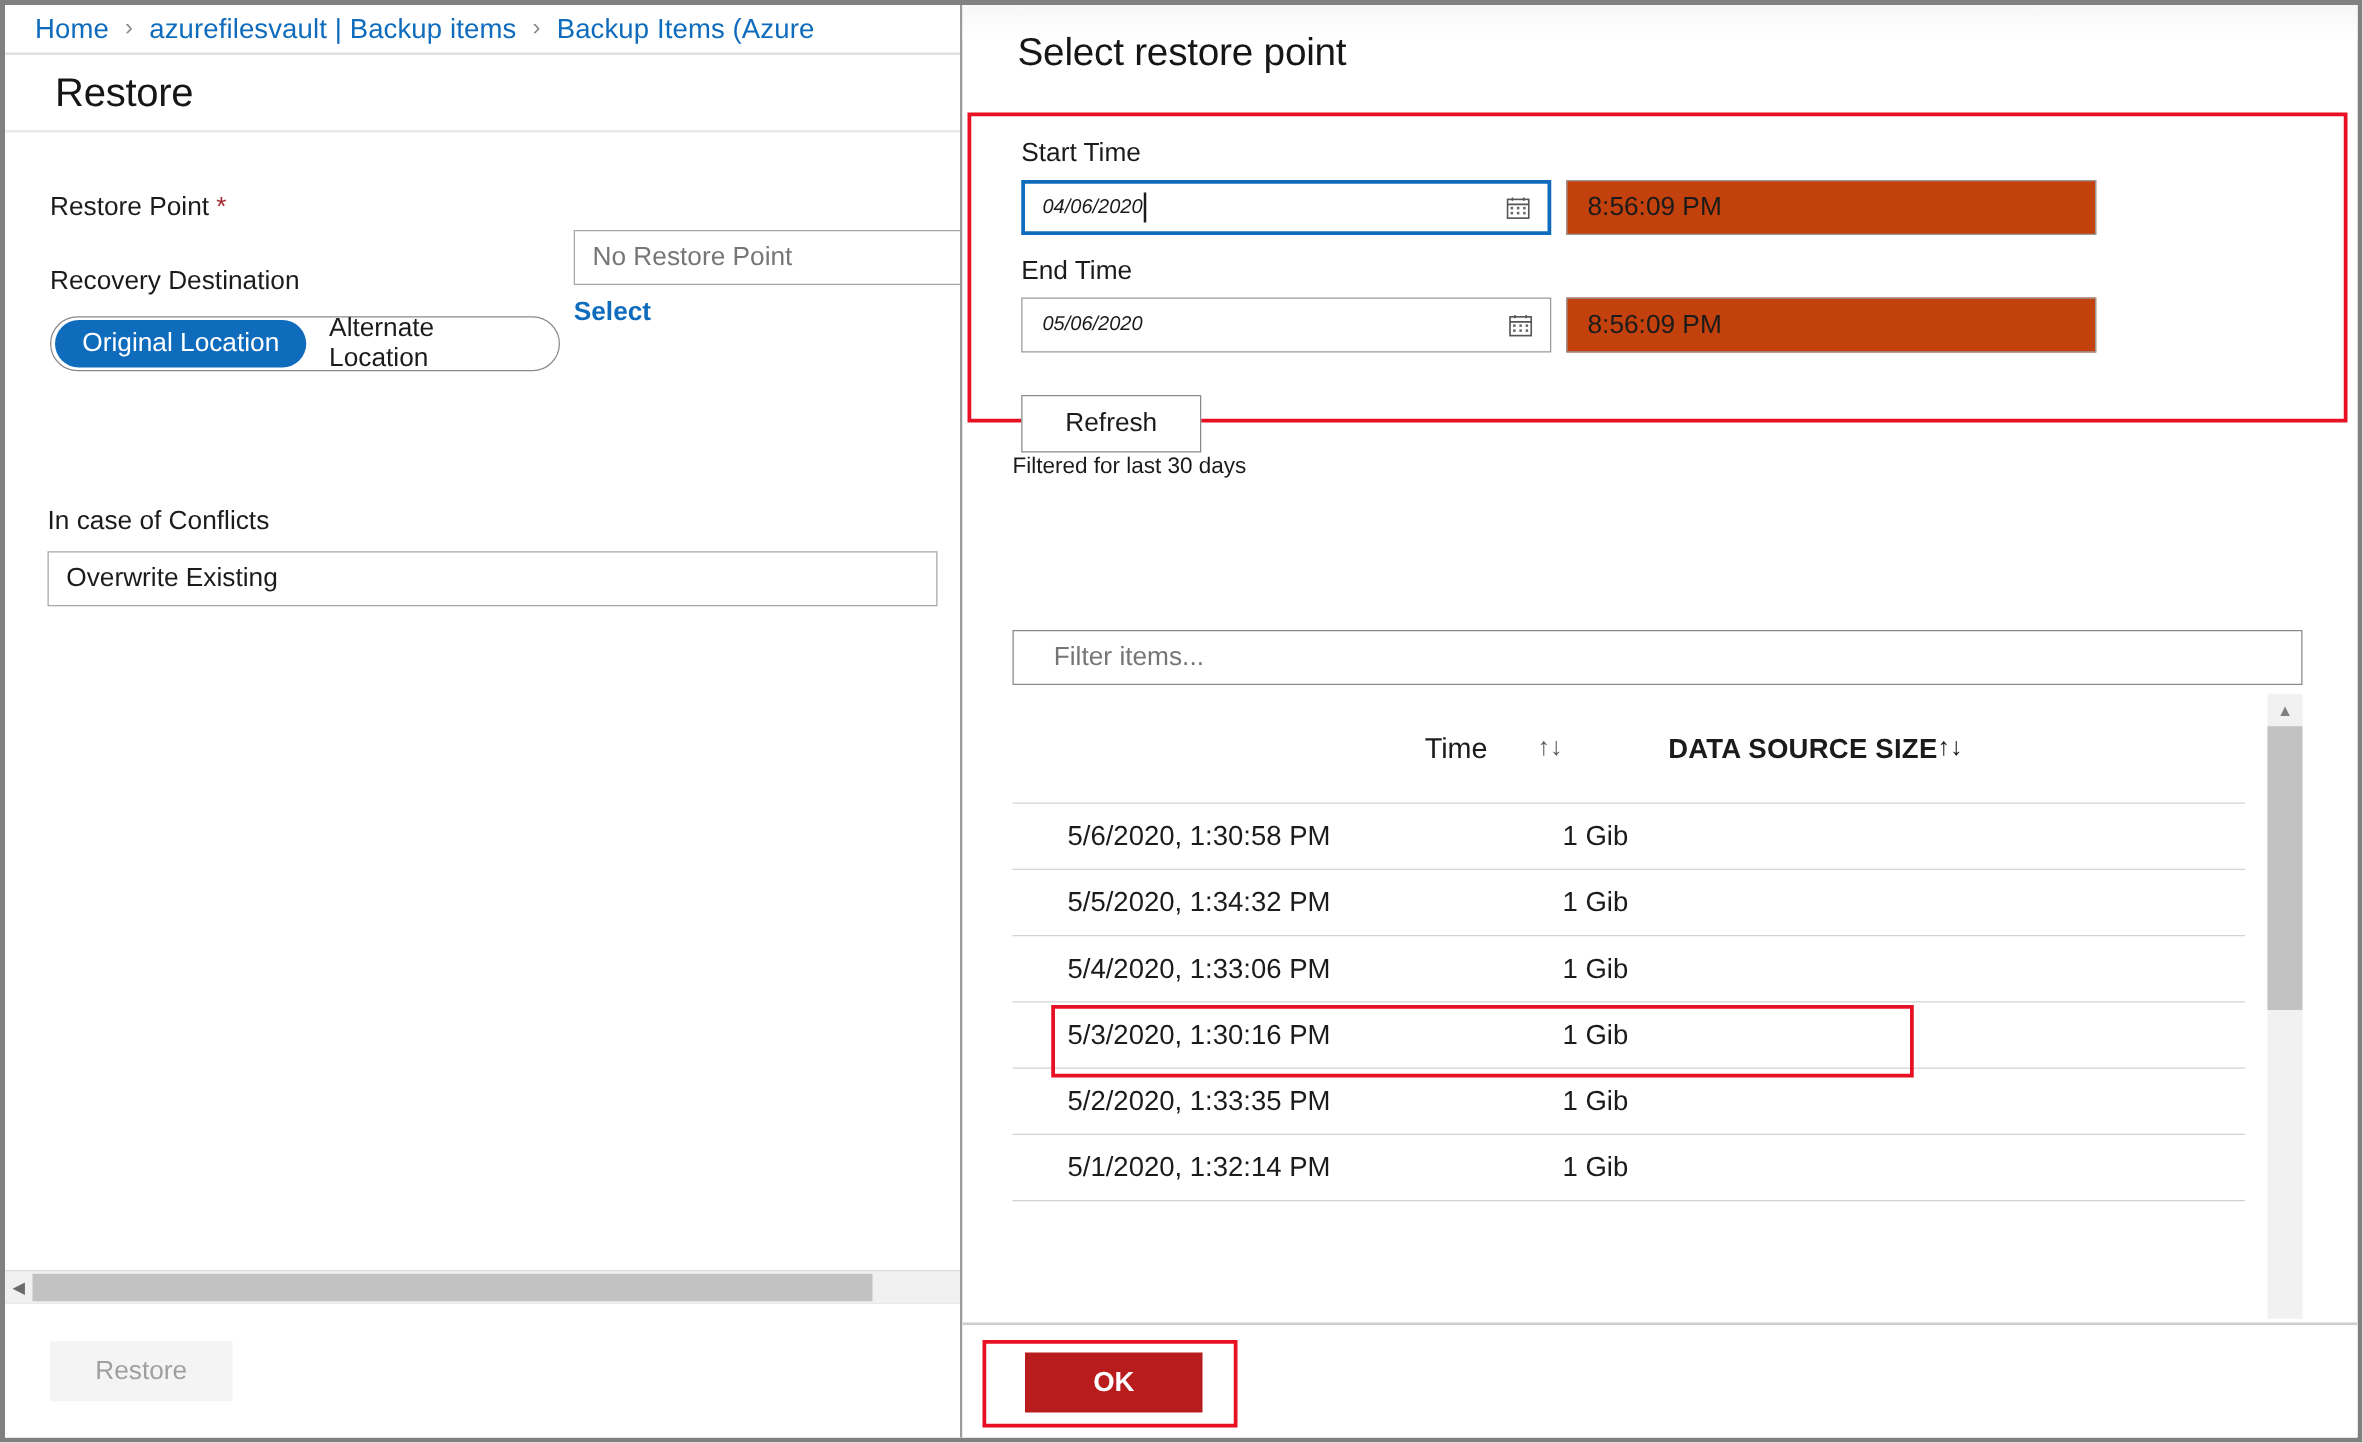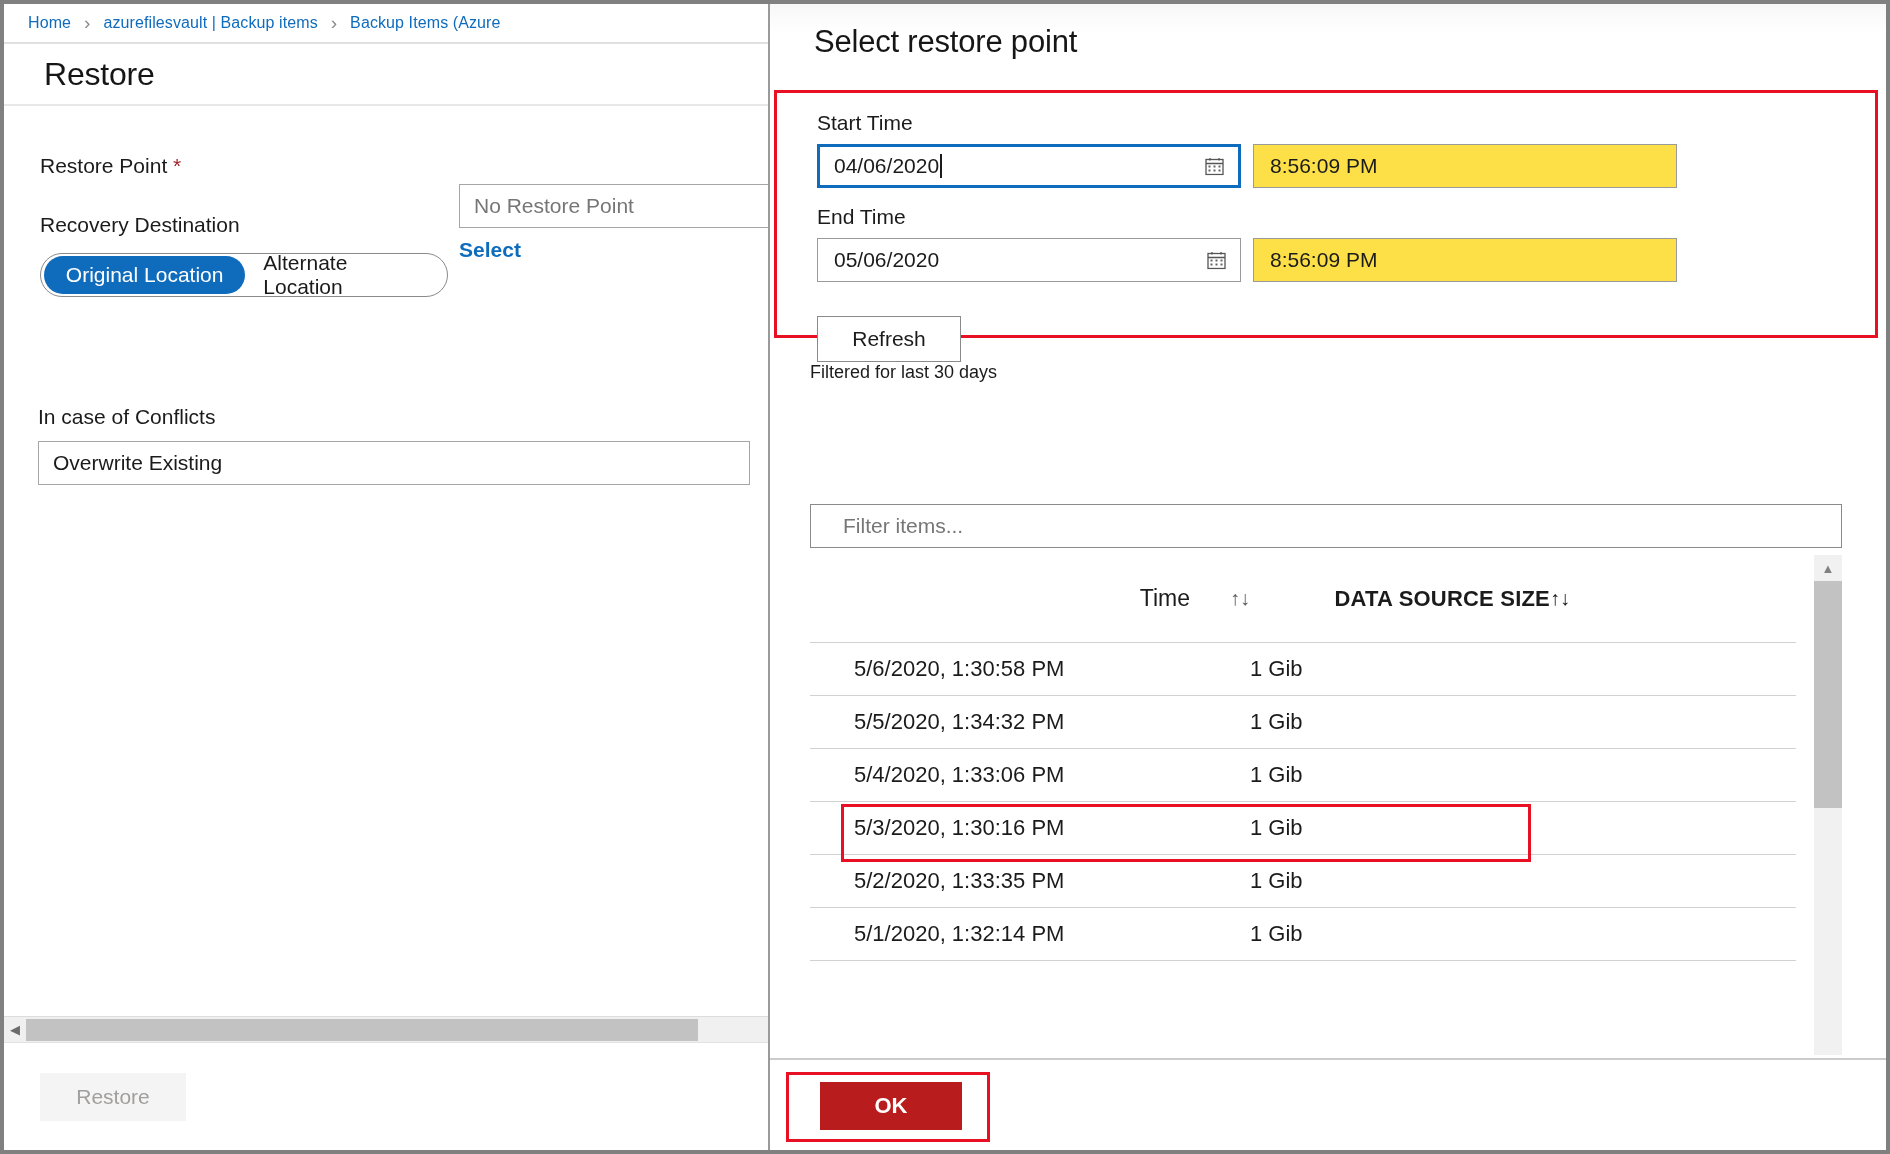--- a/index.html
+++ b/index.html
@@ -31,21 +31,21 @@
     height: 40px;
     display: flex;
     align-items: center;
     padding-left: 24px;
     background: #ffffff;
     border-bottom: 2px solid #e0e0e0;
     white-space: nowrap;
   }
   .crumb {
     color: #0f6cbd;
-    font-size: 16px;
+    font-size: 22px;
     letter-spacing: 0.1px;
   }
   .crumb-link { cursor: pointer; }
   .crumb-sep {
     color: #8a8a8a;
     font-size: 19px;
     margin: 0 13px;
     font-weight: 300;
   }
 
@@ -238,43 +238,44 @@
   .time-row { display: flex; align-items: center; gap: 12px; }
 
   .date-input {
     position: relative;
     width: 424px; height: 44px;
     border: 1.5px solid #9a9a9a;
     background: #ffffff;
     display: flex;
     align-items: center;
     padding-left: 16px;
-    font-size: 21px;
-    color: #1b1b1b;
+    font-size: 16px;
+    color: #1b1b1b;
+    font-style: italic;
   }
   .date-input.focused {
     border: 3px solid #0f6cbd;
     padding-left: 14px;
   }
   .cal-icon {
     position: absolute;
     right: 14px; top: 50%;
     transform: translateY(-50%);
     width: 19px; height: 19px;
   }
   .caret {
     display: inline-block;
     width: 1.5px; height: 24px;
     background: #1b1b1b;
     margin-left: 1px;
   }
   .time-input {
     width: 424px; height: 44px;
     border: 1.5px solid #9a9a9a;
-    background: #fde047;
+    background: #c2410c;
     display: flex;
     align-items: center;
     padding-left: 16px;
     font-size: 21px;
     color: #1b1b1b;
   }
 
   .refresh-btn {
     margin-top: 34px;
     width: 144px; height: 46px;

